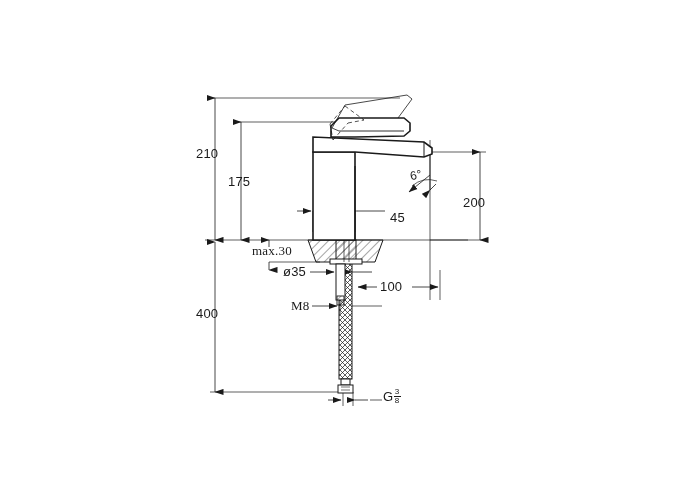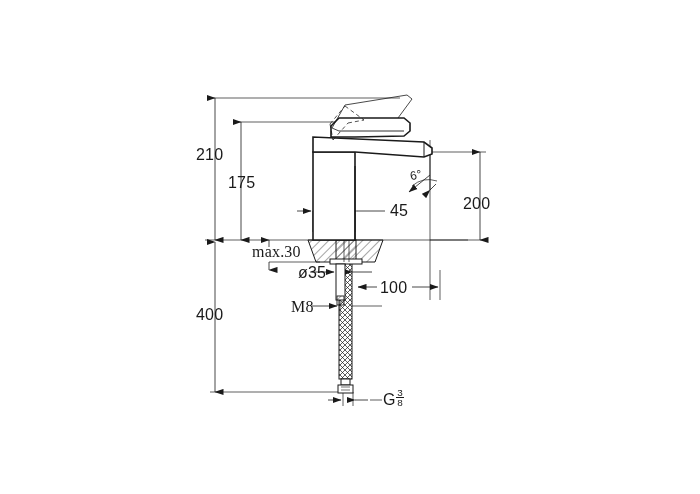--- a/index.html
+++ b/index.html
@@ -20,21 +20,21 @@
     background: #ffffff;
   }
   #drawing-svg {
     position: absolute;
     left: 0;
     top: 0;
   }
   .dim-label {
     position: absolute;
     font-family: "Liberation Sans", sans-serif;
-    font-size: 16px;
+    font-size: 13px;
     color: #1a1a1a;
     white-space: nowrap;
     letter-spacing: 0.2px;
   }
   .dim-label.small {
     font-size: 12px;
   }
   .frac {
     display: inline-block;
     vertical-align: -0.15em;
@@ -232,27 +232,27 @@
   </svg>
 
   <div class="dim-label" style="left:196px; top:146px;">210</div>
 
   <div class="dim-label" style="left:228px; top:174px;">175</div>
 
   <div class="dim-label" style="left:196px; top:306px;">400</div>
 
   <div class="dim-label" style="left:463px; top:195px;">200</div>
 
-  <div class="dim-label" style="left:390px; top:202px;">45</div>
+  <div class="dim-label" style="left:390px; top:210px;">45</div>
 
   <div class="dim-label" style="left:380px; top:279px;">100</div>
 
   <div class="dim-label" style="left:252px; top:243px;font-family:Liberation Serif, serif;">max.30</div>
 
-  <div class="dim-label" style="left:298px; top:264px;">ø35</div>
+  <div class="dim-label" style="left:283px; top:264px;">ø35</div>
 
   <div class="dim-label" style="left:291px; top:298px;font-family:Liberation Serif, serif;">M8</div>
 
   <div class="dim-label small" style="left:410px; top:168px; transform:rotate(-12deg);">6°</div>
 
   <div class="dim-label" style="left:383px; top:388px;"><span>G</span><span class="frac"><span class="num">3</span><span class="den">8</span></span></div>
 
 </div>
 
 </body></html>

